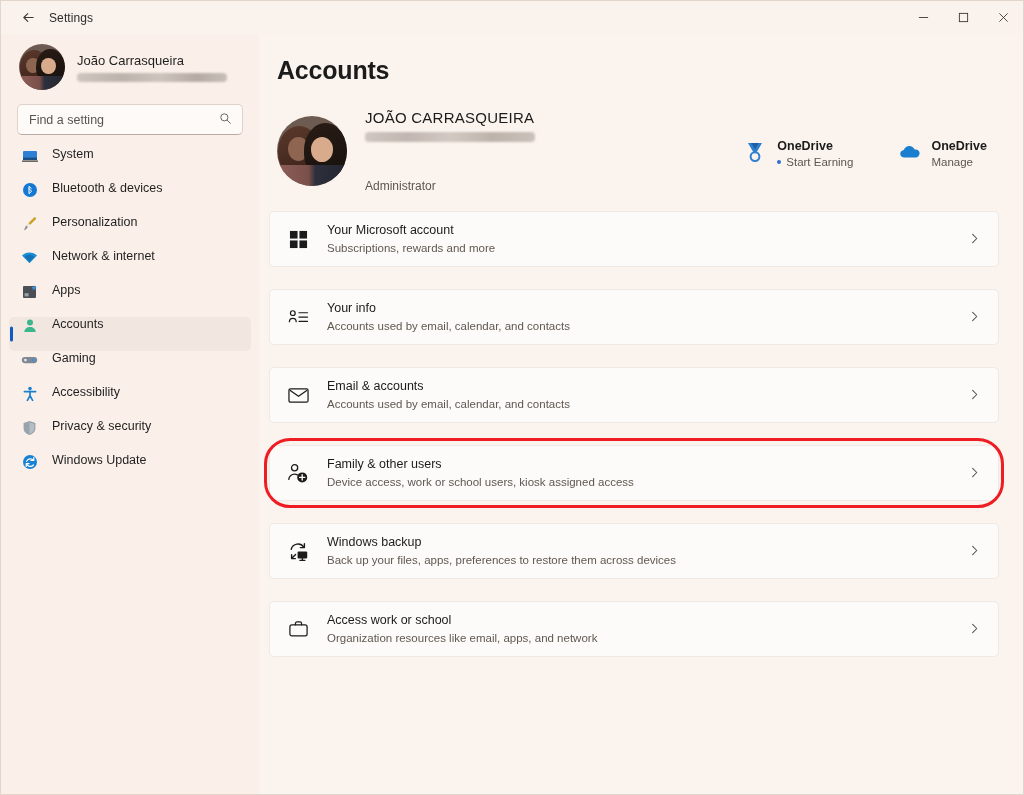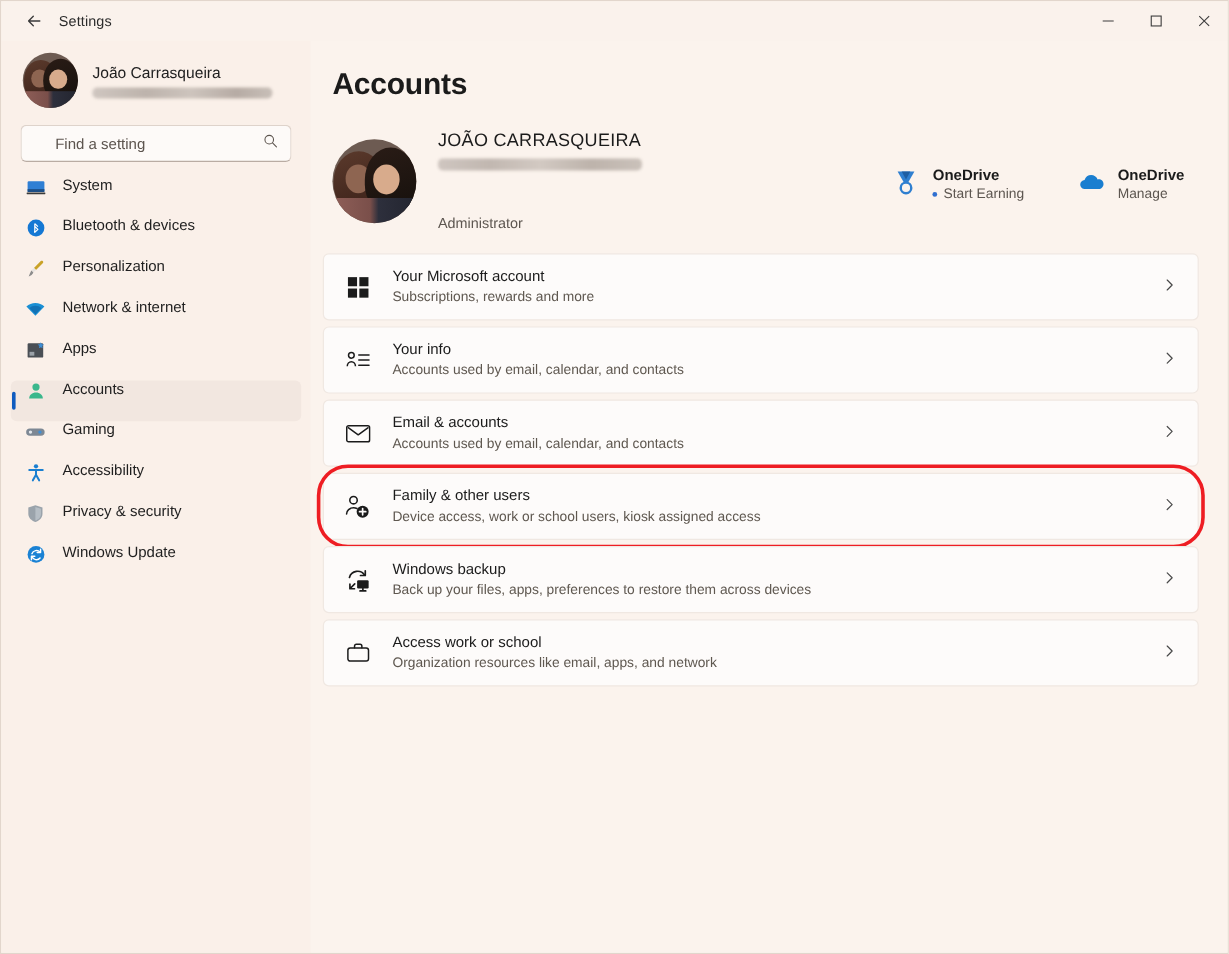--- a/index.html
+++ b/index.html
@@ -106,21 +106,21 @@
     background: #fdfaf8;
     border: 1px solid #ded3cb;
     border-bottom: 1px solid #b9aca3;
     border-radius: 5px;
     display: flex; align-items: center;
   }
   #search-input {
     border: 0; outline: 0; background: transparent;
     font-family: "Liberation Sans", sans-serif;
     font-size: 12.5px; color: #6d28d9;
-    padding: 0 30px 0 28px; width: 100%; height: 100%;
+    padding: 0 30px 0 11px; width: 100%; height: 100%;
   }
   #search-input::placeholder { color: #5c544e; }
   #search-icon {
     position: absolute; right: 10px; top: 50%; transform: translateY(-50%);
     pointer-events: none;
   }
   #nav-list { margin-top: 4px; display: flex; flex-direction: column; gap: 0; }
   .nav-item {
     height: 34px; display: flex; 
     border-radius: 5px; padding-left: 12px; gap: 14px;
@@ -179,21 +179,21 @@
   .hdr-sub {
     font-size: 11.5px; color: #5d5650; margin-top: 3px;
     display: flex; align-items: center; gap: 5px;
   }
   .hdr-dot {
     width: 4px; height: 4px; border-radius: 50%; background: #2f6fd0;
     display: inline-block;
   }
 
   
-  #cards { display: flex; flex-direction: column; gap: 5px; margin-left: 2px; }
+  #cards { display: flex; flex-direction: column; gap: 22px; margin-left: 2px; }
   .card-outer { position: relative; padding: 0; }
   .card {
     background: #fdfbfa;
     border: 1px solid #f0e8e2;
     border-radius: 5px;
     height: 56px;
     display: flex; align-items: center;
     padding: 0 18px 0 16px;
     cursor: pointer;
   }

